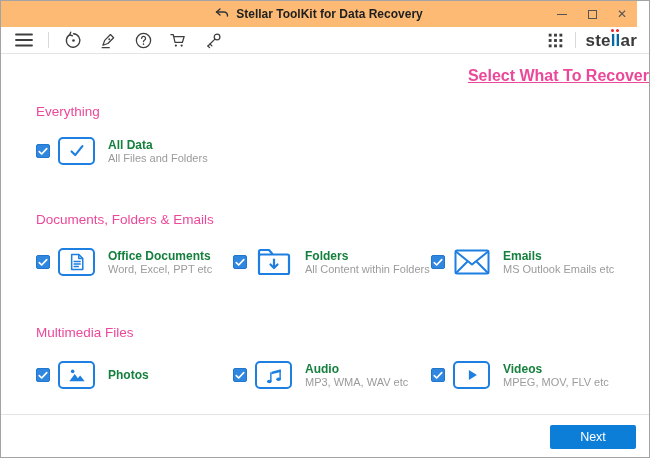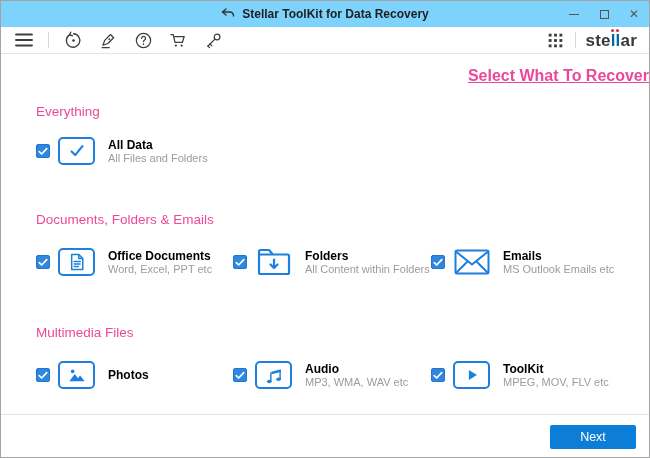--- a/index.html
+++ b/index.html
@@ -3,21 +3,21 @@
 <meta charset="utf-8">
 <style>
   html,body{margin:0;padding:0;background:#d8d8d8;}
   *{box-sizing:border-box;font-family:"Liberation Sans",sans-serif;}
   .window{
     position:relative;width:650px;height:458px;background:#ffffff;
     border:1px solid #a3a3a3;overflow:hidden;
   }
   
   .titlebar{
-    position:absolute;top:0;left:0;right:0;height:26px;background:#7dd3fc;
+    position:absolute;top:0;left:0;right:12px;height:26px;background:#fdba74;
     display:flex;align-items:center;justify-content:center;
   }
   .titlebar-center{display:flex;align-items:center;gap:7px;}
   .title-text{font-size:12px;font-weight:700;color:#1f1f1f;}
   .back-icon svg{display:block;}
   .win-controls{position:absolute;right:0;top:0;height:26px;display:flex;}
   .win-btn{width:30px;height:26px;display:flex;align-items:center;justify-content:center;color:#444;}
   .glyph-min{display:block;width:10px;height:1px;background:#555;}
   .glyph-max{display:block;width:9px;height:9px;border:1px solid #555;}
   .glyph-close{font-size:12px;color:#555;line-height:1;}
@@ -58,21 +58,21 @@
   .checkbox svg{display:block;}
   .icon-box{
     width:37px;height:28px;border:2px solid #1d7fe0;border-radius:5px;
     display:flex;align-items:center;justify-content:center;flex:0 0 auto;margin-right:13px;
   }
   .icon-plain{
     width:37px;height:28px;display:flex;align-items:center;justify-content:center;
     flex:0 0 auto;margin-right:13px;
   }
   .item-text{display:flex;flex-direction:column;justify-content:center;}
-  .item-title{font-size:12px;font-weight:700;color:#000000;line-height:14px;}
+  .item-title{font-size:12px;font-weight:700;color:#15803d;line-height:14px;}
   .item-sub{font-size:11px;color:#9b9b9b;line-height:13px;}
   
   .footer-line{position:absolute;left:0;right:0;top:413px;height:1px;background:#e4e4e4;}
   .next-btn{
     position:absolute;right:13px;top:424px;width:86px;height:24px;background:#0d7ed8;
     color:#fff;font-size:12.5px;border:none;border-radius:2px;
     display:flex;align-items:center;justify-content:center;cursor:pointer;margin-left:12px;
   }
 </style>
 </head>
@@ -310,21 +310,21 @@
       <svg width="10" height="9" viewBox="0 0 12 10" fill="none" stroke="#ffffff" stroke-width="2" stroke-linecap="round" stroke-linejoin="round">
                 <path d="M1.5 5.2 L4.4 8 L10.5 1.5"></path>
               </svg>
     </span>
     <span class="icon-box">
               <svg width="18" height="18" viewBox="0 0 20 20" fill="#1d7fe0">
                 <path d="M6.5 4.5 L15.5 10 L6.5 15.5 Z"></path>
               </svg>
             </span>
     <span class="item-text">
-      <span class="item-title">ToolKit</span>
+      <span class="item-title">Videos</span>
       <span class="item-sub">MPEG, MOV, FLV etc</span>
     </span>
   </div>
 </div>
   </div>
 </div>
 
   <div class="footer-line"></div>
   <button class="next-btn">Next</button>
 

